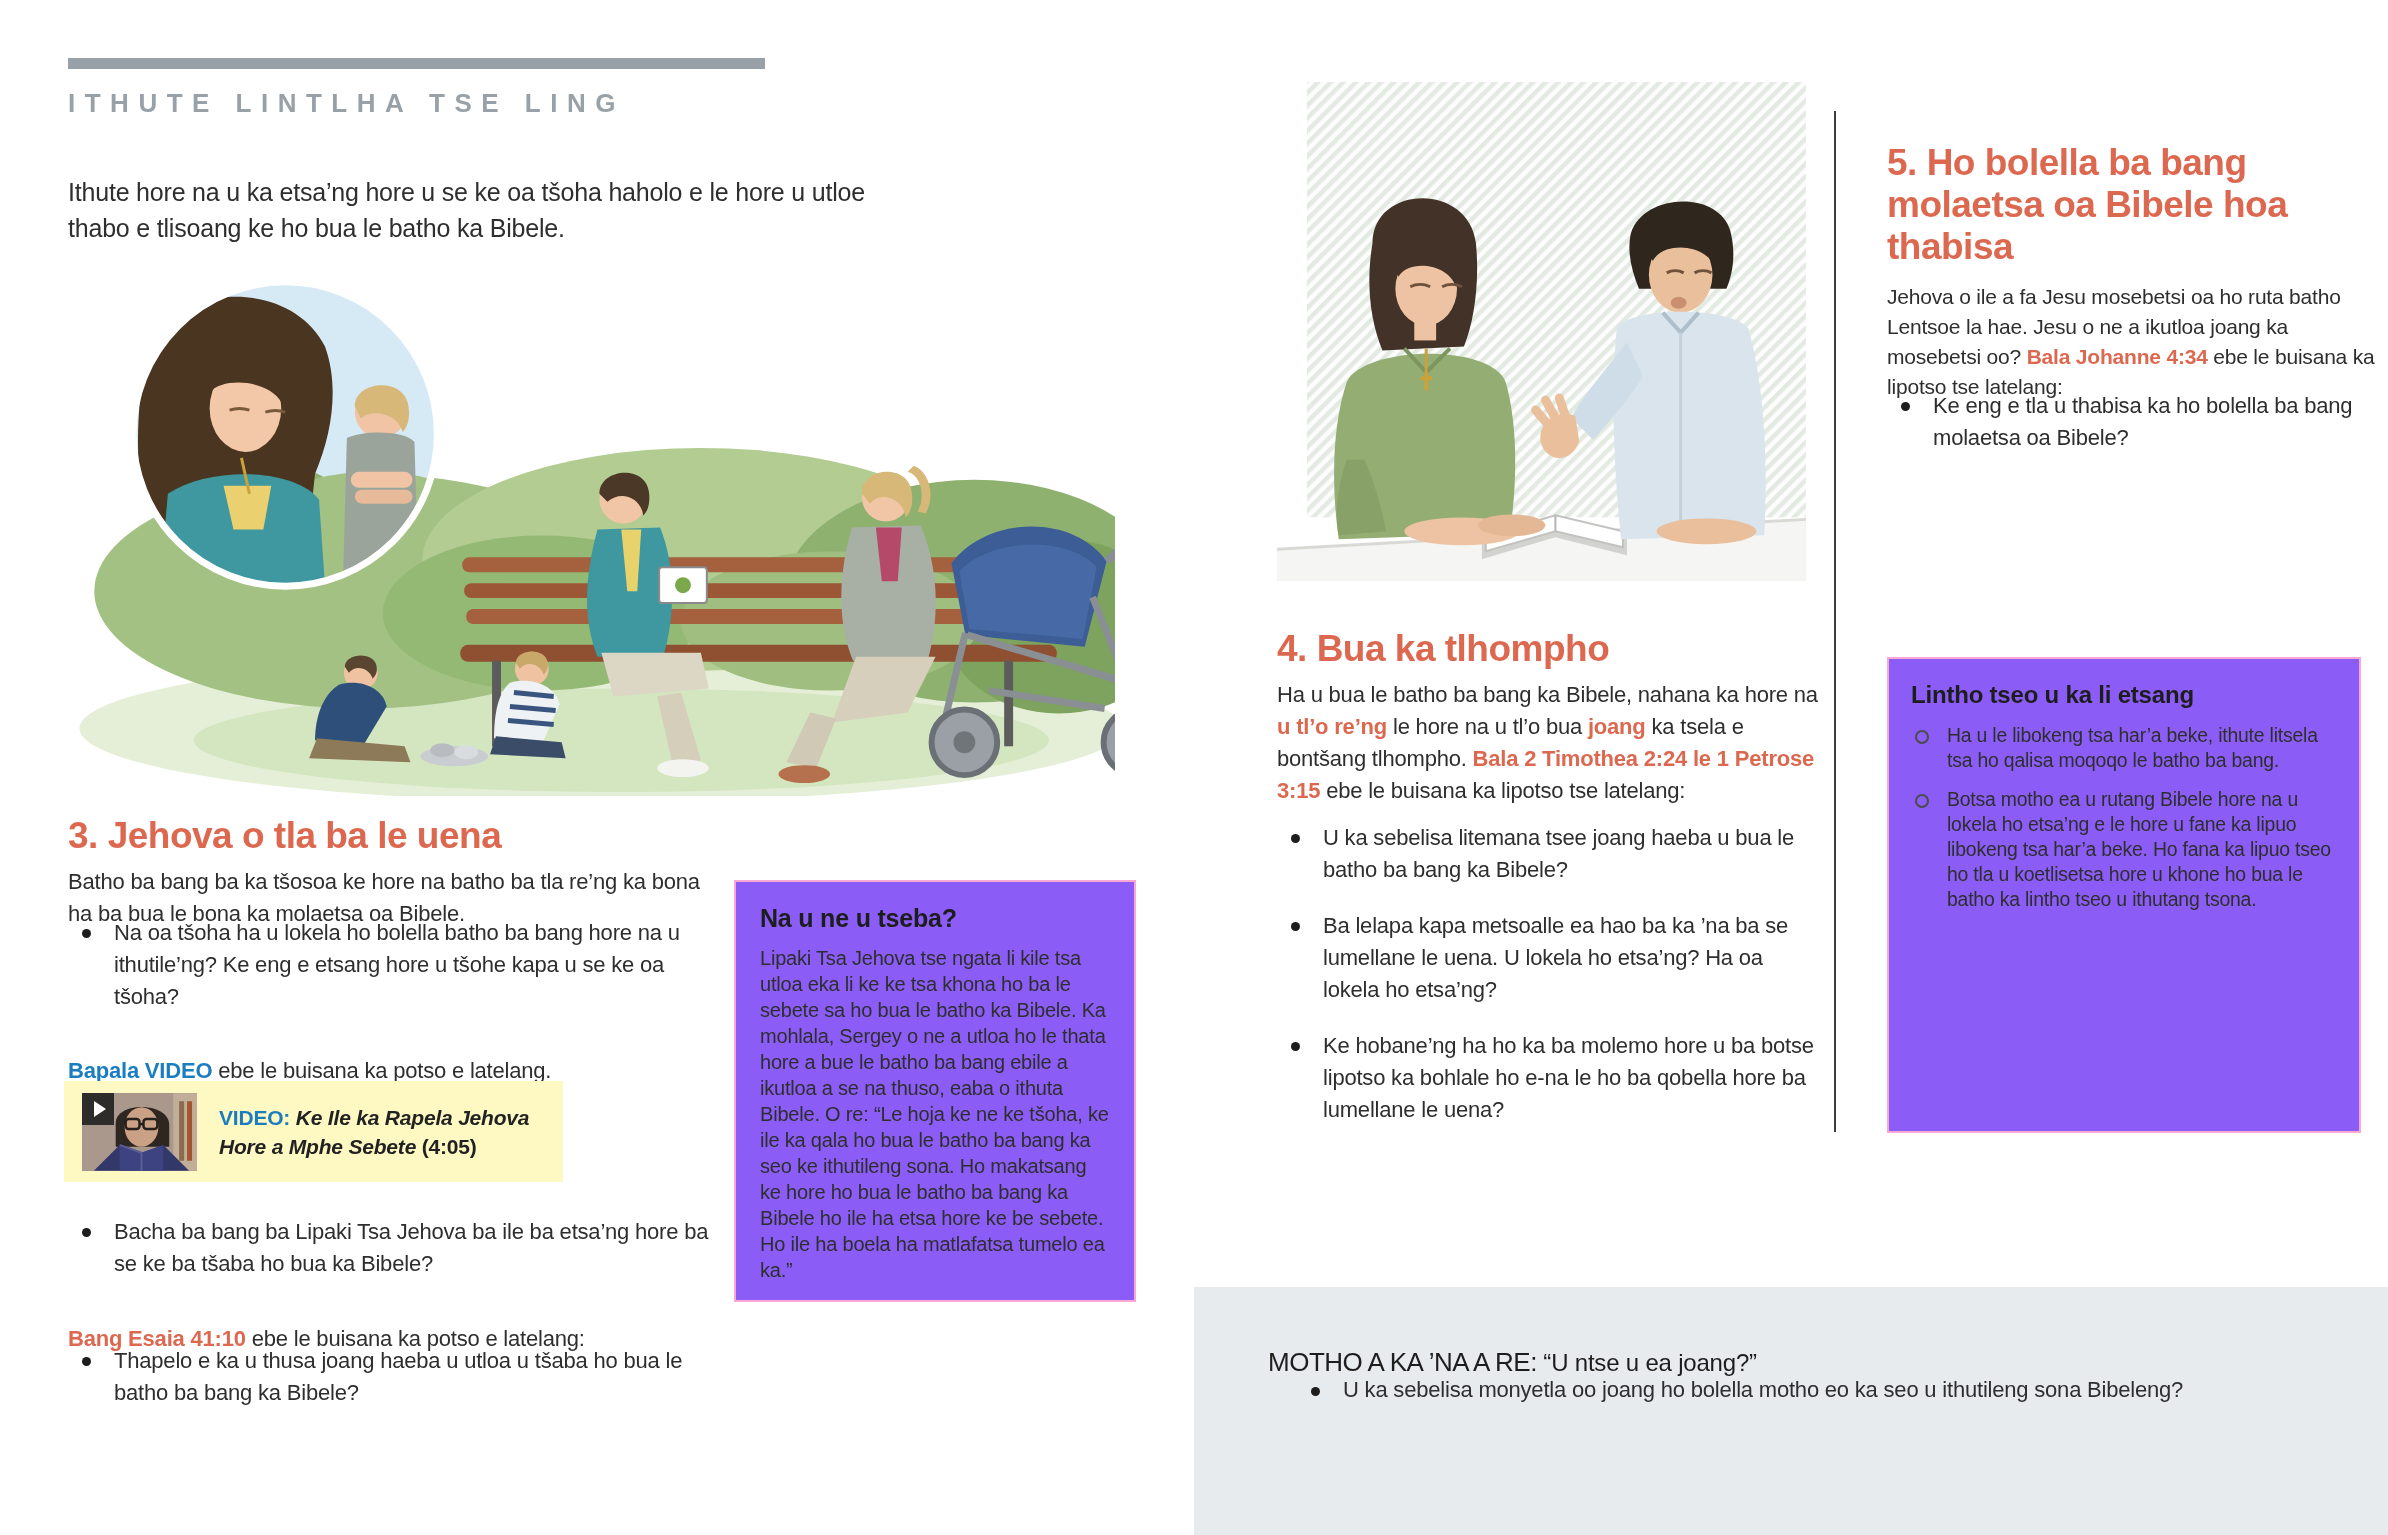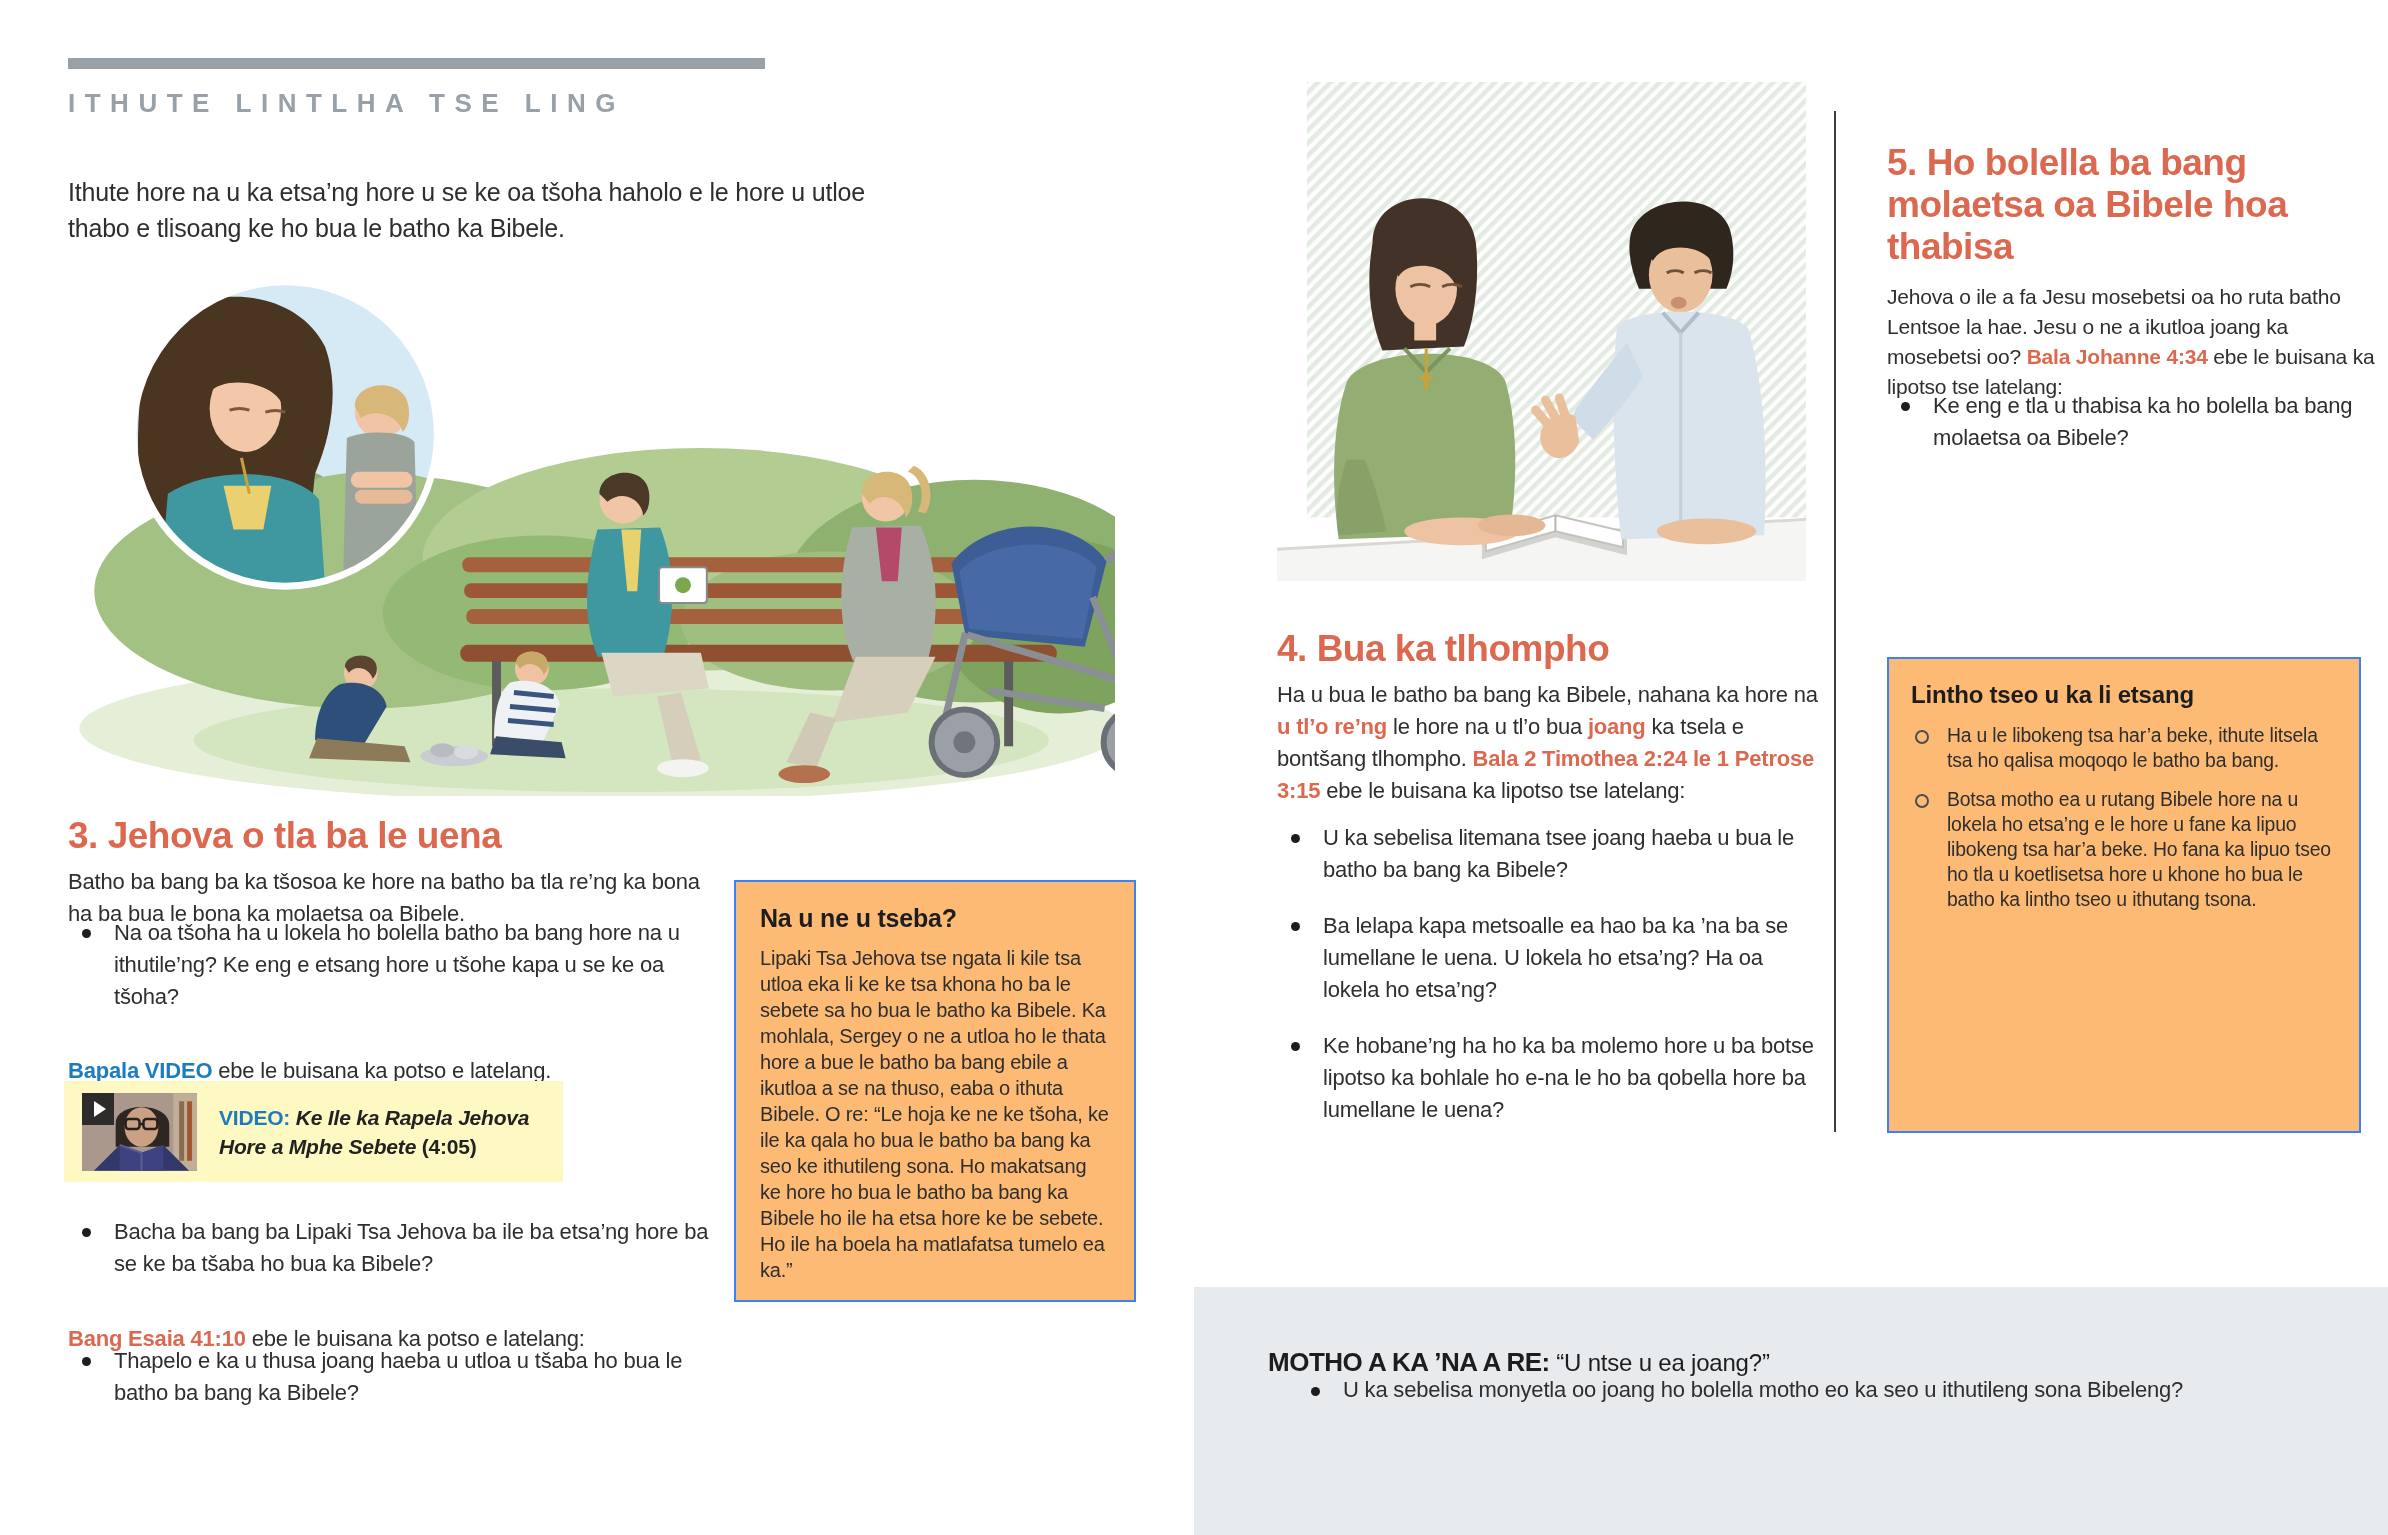--- a/index.html
+++ b/index.html
@@ -46,35 +46,35 @@
   .video-box{position:absolute;left:64px;top:1081px;width:499px;height:101px;background:#fef9c3;display:flex;align-items:center;}
   .vthumb{position:relative;width:115px;height:78px;margin-left:18px;flex:0 0 auto;background:#a9988b;overflow:hidden;}
   .vthumb svg{width:100%;height:100%;display:block;}
   .vplay{position:absolute;left:0;top:0;width:32px;height:32px;background:rgba(25,25,25,.85);display:flex;align-items:center;justify-content:center;}
   .vplay::after{content:"";display:block;width:0;height:0;border-left:12px solid #fff;border-top:8px solid transparent;border-bottom:8px solid transparent;margin-left:3px;}
   .vtext{margin-left:22px;margin-right:14px;font-size:21px;line-height:29px;font-weight:bold;color:#222;}
   .vlabel{color:var(--link,#1b7dc0);font-style:normal;}
   .vtitle{font-style:italic;}
   .vdur{font-style:normal;}
   
-  .infobox{position:absolute;background:#fdba74;border:2px solid #3b82f6;box-sizing:border-box;}
+  .infobox{position:absolute;background:#8b5cf6;border:2px solid #f9a8d4;box-sizing:border-box;}
   .dyk{left:734px;top:880px;width:402px;height:422px;padding:22px 24px;}
   .dyk h3{margin:0 0 12px 0;font-size:25px;color:#1d1d1d;}
   .dyk p{margin:0;font-size:20px;line-height:26px;color:#2e2e2e;}
   .act{left:1887px;top:657px;width:474px;height:476px;padding:22px 22px;}
   .act h3{margin:0 0 14px 0;font-size:24px;color:#1d1d1d;}
   ul.ol{list-style:none;margin:0;padding:0;}
   ul.ol li{position:relative;padding-left:36px;margin-bottom:14px;font-size:19.4px;line-height:25px;color:#2e2e2e;}
   ul.ol li::before{content:"";position:absolute;left:4px;top:7px;width:10px;height:10px;border-radius:50%;border:2px solid #4c4c4c;background:transparent;}
   
   .vdivider{position:absolute;left:1834px;top:111px;width:2px;height:1021px;background:#3d3d3d;}
   
   .band{position:absolute;left:1194px;top:1287px;width:1194px;height:249px;background:var(--band_bg,#e8ebee);}
   .band-line{position:absolute;left:74px;top:36px;font-size:24px;color:#1d1d1d;}
-  .band-label{font-weight:bold;font-size:26px;letter-spacing:-0.5px;}
+  .band-label{font-weight:normal;font-size:26px;letter-spacing:-0.5px;}
   .band ul.bl{left:103px;top:88px;width:1035px;position:absolute;}
   .band ul.bl li{font-size:22px;line-height:30px;}
 </style>
 </head>
 <body>
 
 <div class="page">
 
   <div class="kicker-bar"></div>
   <div class="kicker">ITHUTE LINTLHA TSE LING</div>

